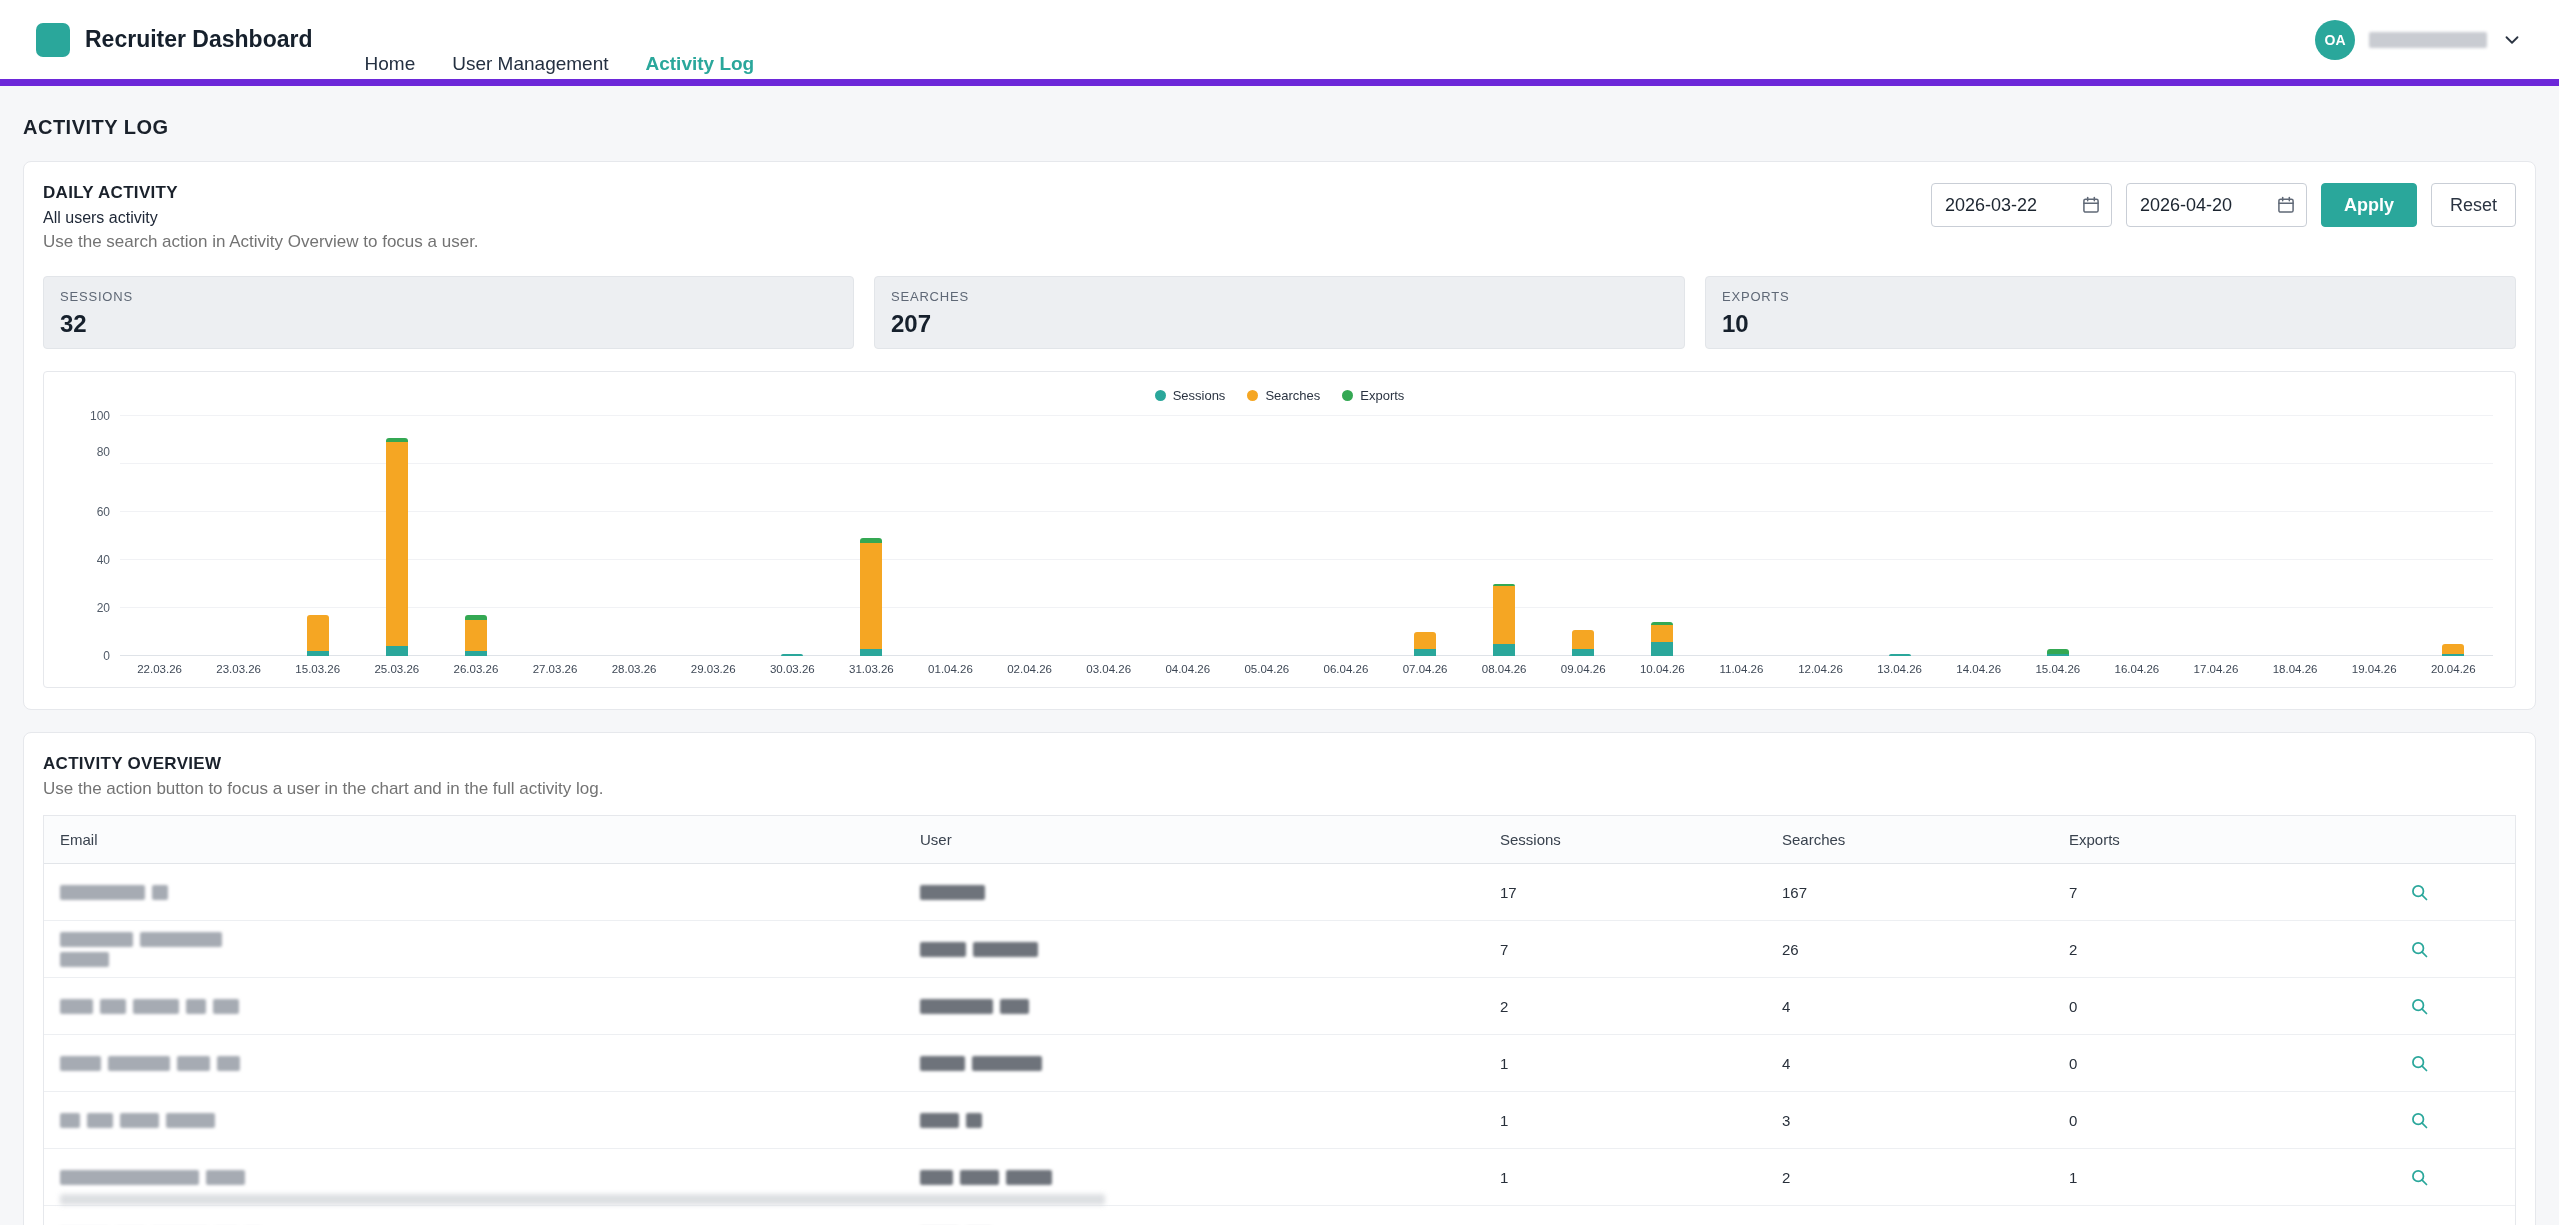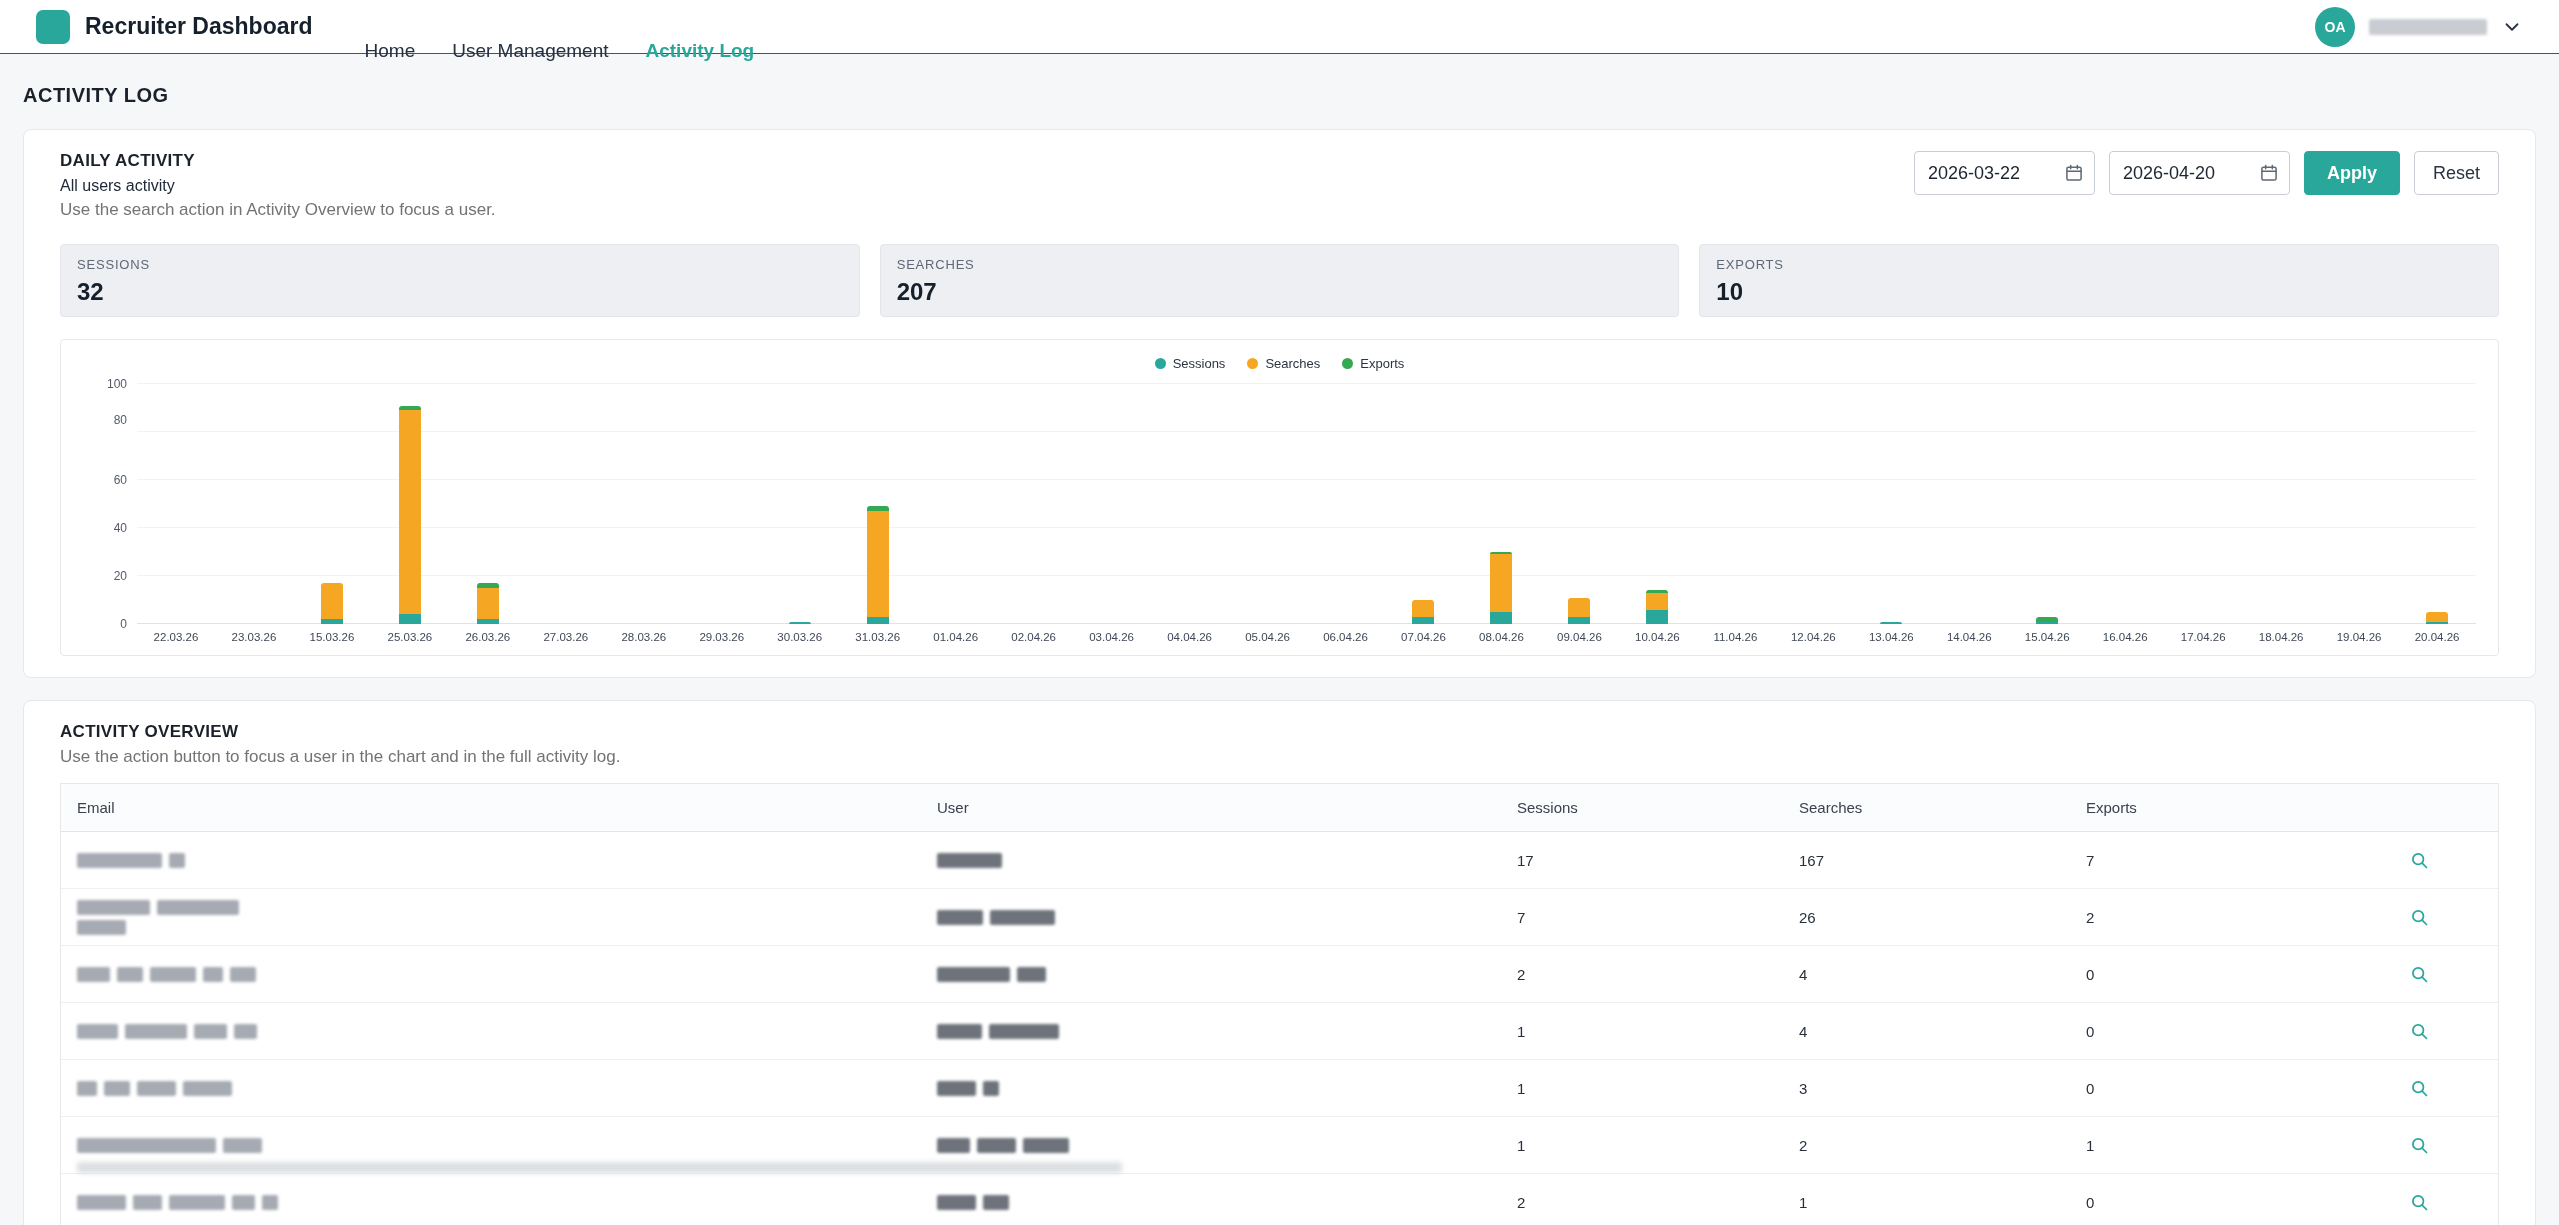--- a/index.html
+++ b/index.html
@@ -5,21 +5,21 @@
   * { box-sizing: border-box; margin: 0; padding: 0; }
   html, body { width: 2559px; height: 1225px; overflow: hidden; }
   body {
     font-family: "Liberation Sans", sans-serif;
     background: #f6f7f9;
     color: #1c2530;
   }
 
   
   .navbar {
-    height: 54px; background: #fff; border-bottom: 1px solid #6d28d9;
+    height: 86px; background: #fff; border-bottom: 7px solid #6d28d9;
     display: flex; align-items: center; padding: 0 36px;
   }
   .logo { width: 34px; height: 34px; border-radius: 7px; background: #2aa79b; flex: 0 0 auto; }
   .brand { font-size: 23px; font-weight: bold; margin-left: 15px; color: #16202c; }
   .nav-links { display: flex; gap: 37px; margin-left: 52px; margin-top: 48px; }
   .nav-link { font-size: 19px; color: #243041; cursor: pointer; text-decoration: none; }
   .nav-link.active { color: #2aa79b; font-weight: bold; }
   .nav-right { margin-left: auto; display: flex; align-items: center; gap: 14px; }
   .avatar {
     width: 40px; height: 40px; border-radius: 50%; background: #2aa79b;
@@ -28,21 +28,21 @@
   }
   .user-name-blur { width: 118px; height: 16px; background: #c9ccd2; border-radius: 2px; filter: blur(1.5px); }
   .chev { display: block; }
 
   
   .main { padding: 0 23px; }
   .page-title { margin-top: 30px; font-size: 20px; font-weight: bold; letter-spacing: 0.5px; color: #1a212b; }
 
   .card {
     background: #fff; border: 1px solid #e6e8ec; border-radius: 8px;
-    margin-top: 22px; padding: 21px 36px;
+    margin-top: 22px; padding: 21px 19px;
   }
 
   
   .card-head { display: flex; justify-content: space-between; align-items: flex-start; }
   .card-title { font-size: 17px; font-weight: bold; letter-spacing: 0.3px; color: #1a212b; }
   .card-subtitle { font-size: 16px; margin-top: 6px; color: #202938; }
   .card-hint { font-size: 17px; margin-top: 5px; color: #737373; }
 
   .controls { display: flex; align-items: center; gap: 14px; }
   .date-input {

